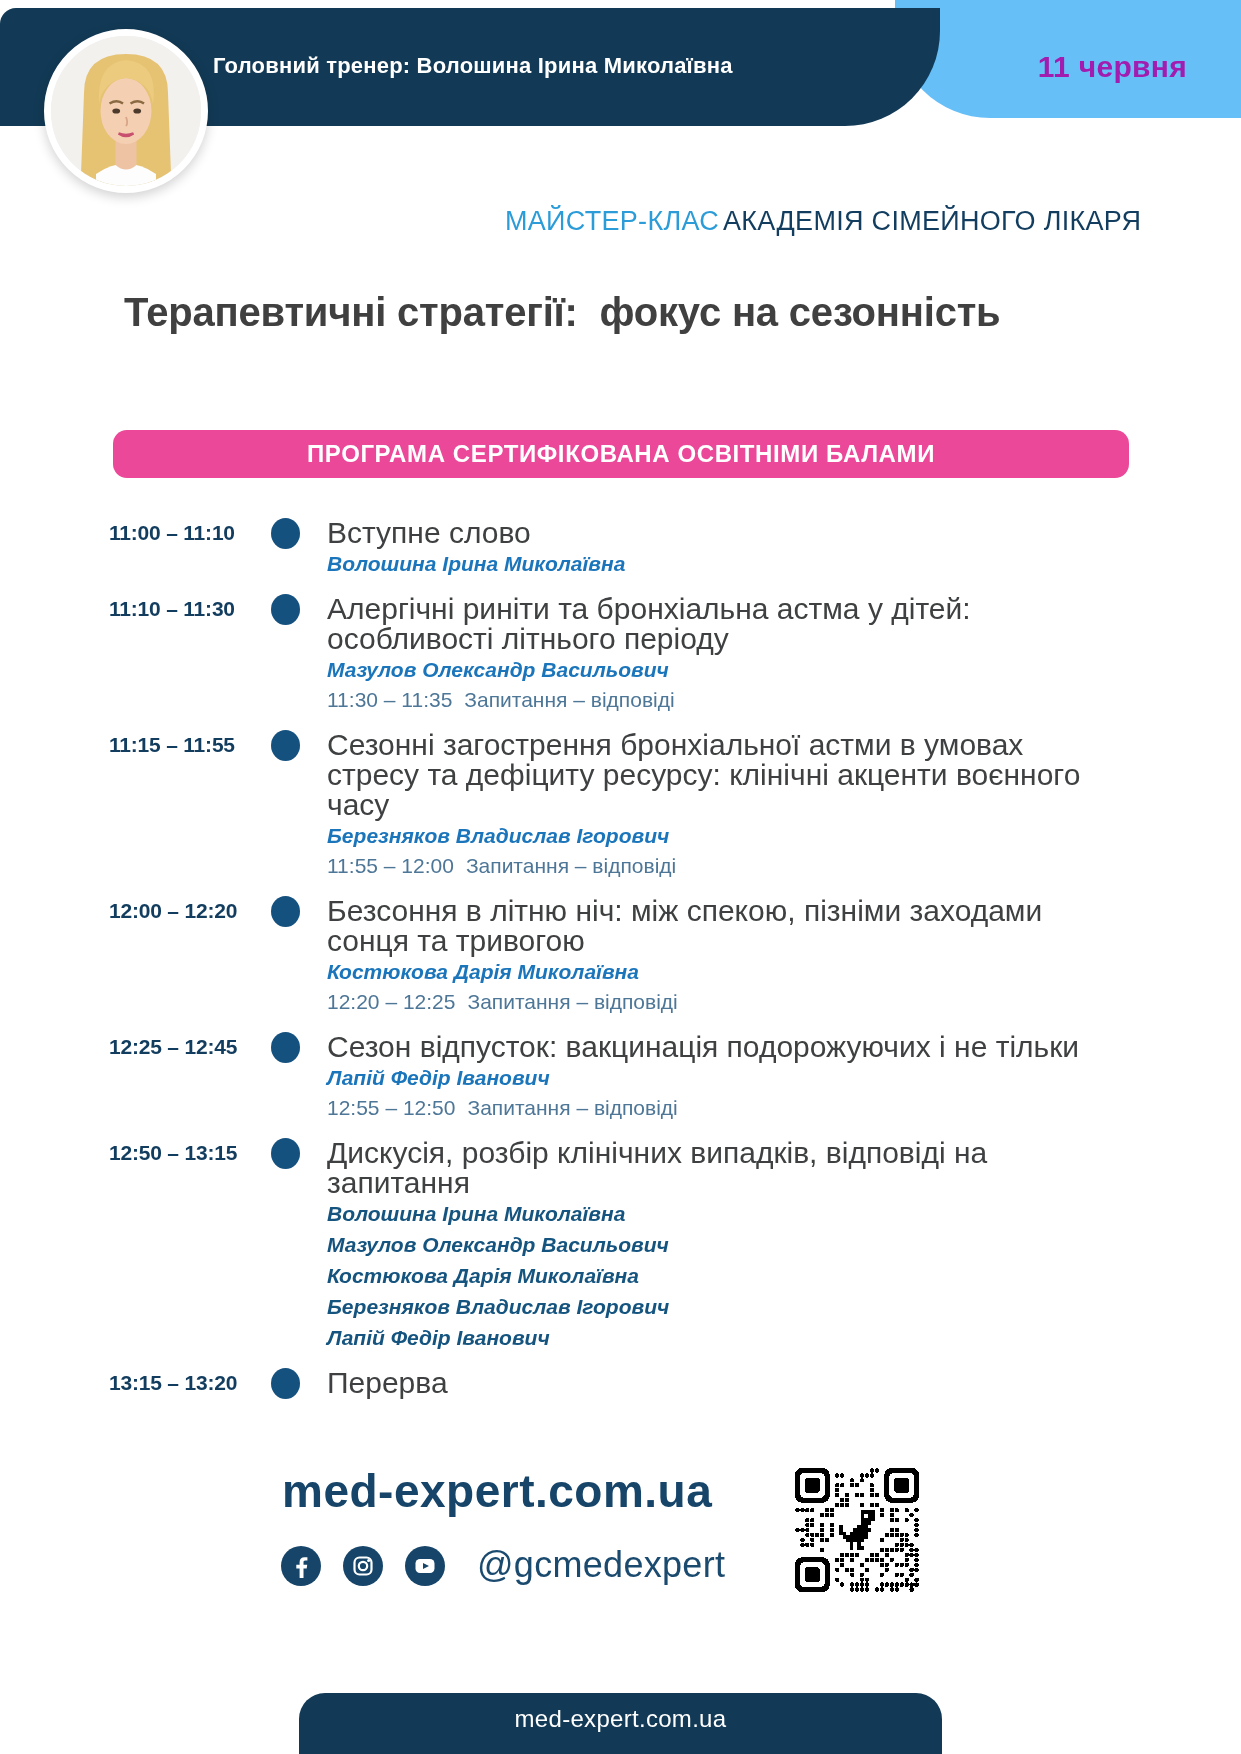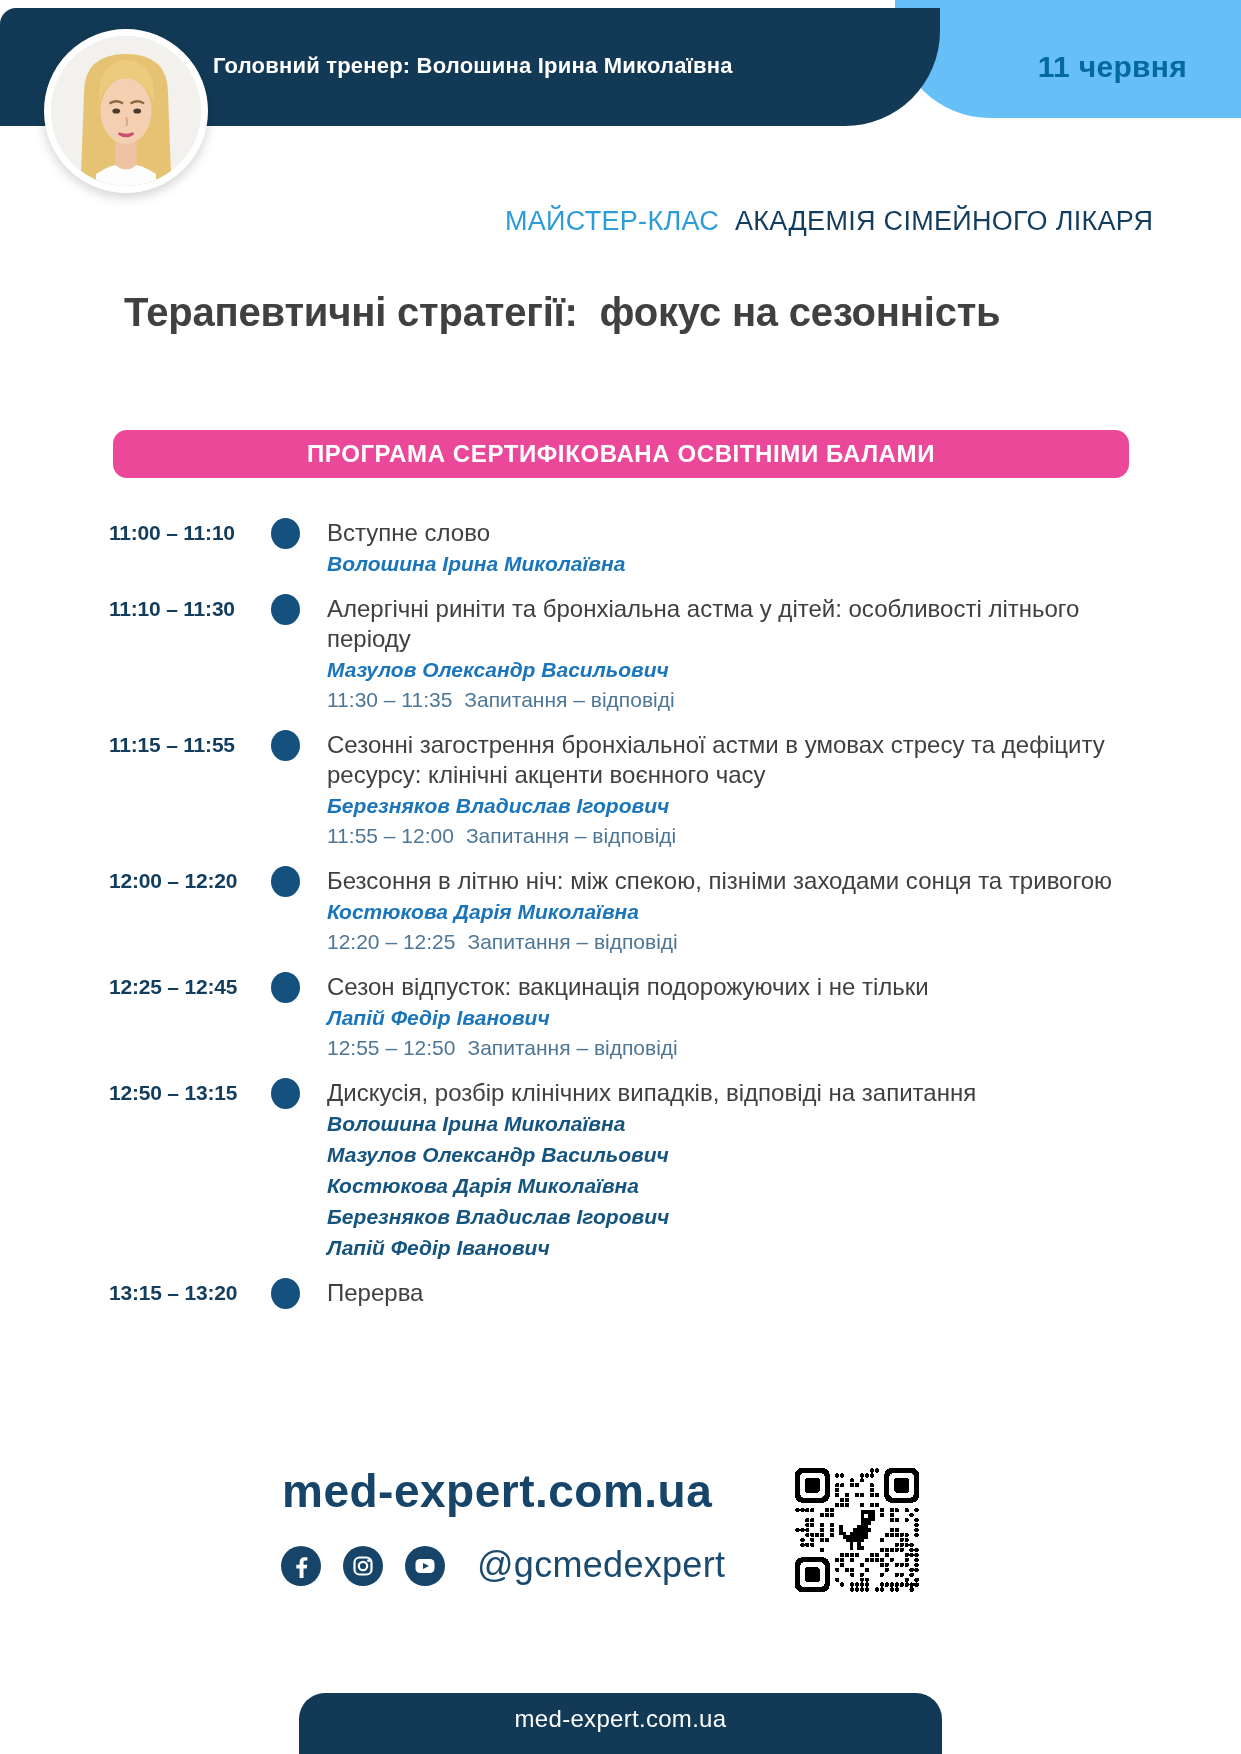--- a/index.html
+++ b/index.html
@@ -15,34 +15,34 @@
   .navy-bar{
     position:absolute;left:0;top:8px;width:940px;height:118px;
     background:#123a56;border-radius:16px 0 95px 0;
   }
   .trainer-label{
     position:absolute;left:213px;top:53px;
     font-size:22px;font-weight:bold;color:#ffffff;letter-spacing:.2px;
   }
   .date-label{
     position:absolute;right:54px;top:50px;
-    font-size:30px;font-weight:bold;color:#0369a1;letter-spacing:.3px;
+    font-size:30px;font-weight:bold;color:#a21caf;letter-spacing:.3px;
   }
   .avatar{
     position:absolute;left:44px;top:29px;width:150px;height:150px;
     border-radius:50%;border:7px solid #ffffff;overflow:hidden;
     background:#eef0f2;box-shadow:0 4px 12px rgba(0,0,0,.18);
   }
   .avatar svg{display:block;width:100%;height:100%;}
   
   .subtitle-line{
     position:absolute;left:505px;top:206px;font-size:27px;letter-spacing:.3px;
     white-space:nowrap;
   }
-  .subtitle-badge{color:#2b9cd8;margin-right:16px;}
+  .subtitle-badge{color:#2b9cd8;margin-right:4px;}
   .subtitle-academy{color:#123d5f;}
   .page-title{
     position:absolute;left:124px;top:290px;width:1020px;
     font-size:40px;font-weight:bold;color:#404040;white-space:pre-wrap;
     letter-spacing:-.2px;
   }
   
   .banner{
     position:absolute;left:113px;top:430px;width:1016px;height:48px;
     background:#ec4899;border-radius:14px;
@@ -54,21 +54,21 @@
   .srow{display:flex;align-items:flex-start;margin-bottom:15px;}
   .srow-time{
     flex:0 0 162px;font-size:21px;font-weight:bold;color:#123d5f;
     line-height:30px;letter-spacing:-.2px;white-space:nowrap;
   }
   .srow-dot{
     flex:0 0 29px;height:31px;margin-right:27px;border-radius:50%;
     background:#15517f;margin-top:0;
   }
   .srow-content{flex:1;min-width:0;}
-  .srow-title{font-size:24px;color:#3e4041;line-height:30px;}
+  .srow-title{font-size:30px;color:#3e4041;line-height:30px;}
   .srow-speaker{
     font-size:21px;font-weight:bold;font-style:italic;color:#1b75bb;
     line-height:31px;
   }
   .srow.discussion .srow-speaker{color:#15547f;}
   .srow-qa{font-size:21px;color:#4d7697;line-height:30px;}
   .srow-qa .qa-time{margin-right:12px;}
   
   .site-big{
     position:absolute;left:282px;top:1464px;

